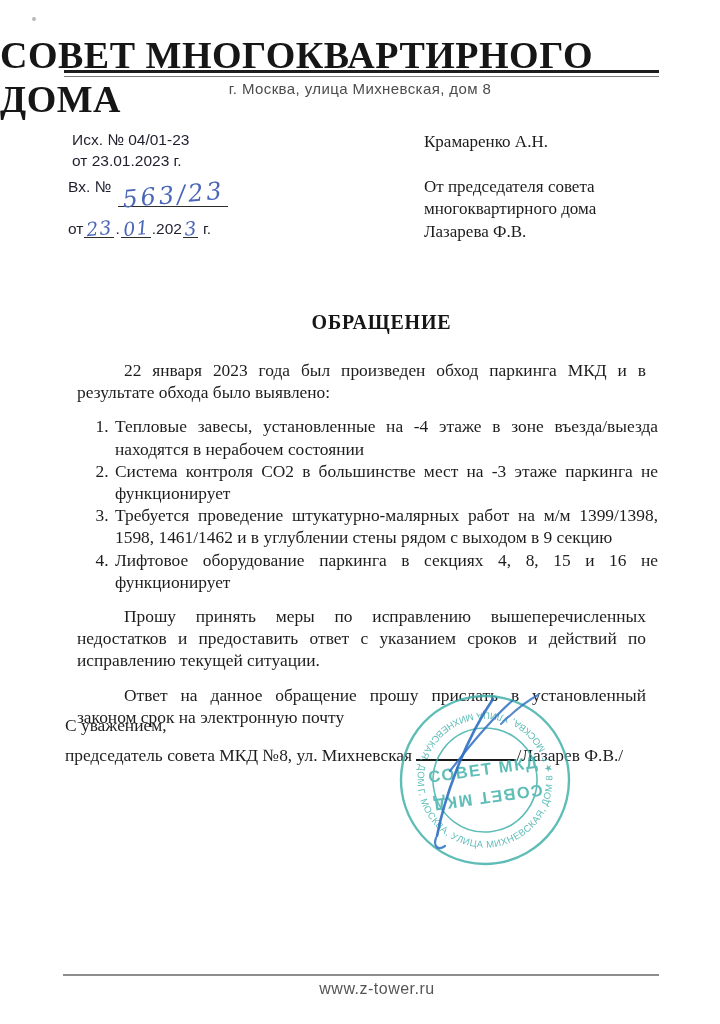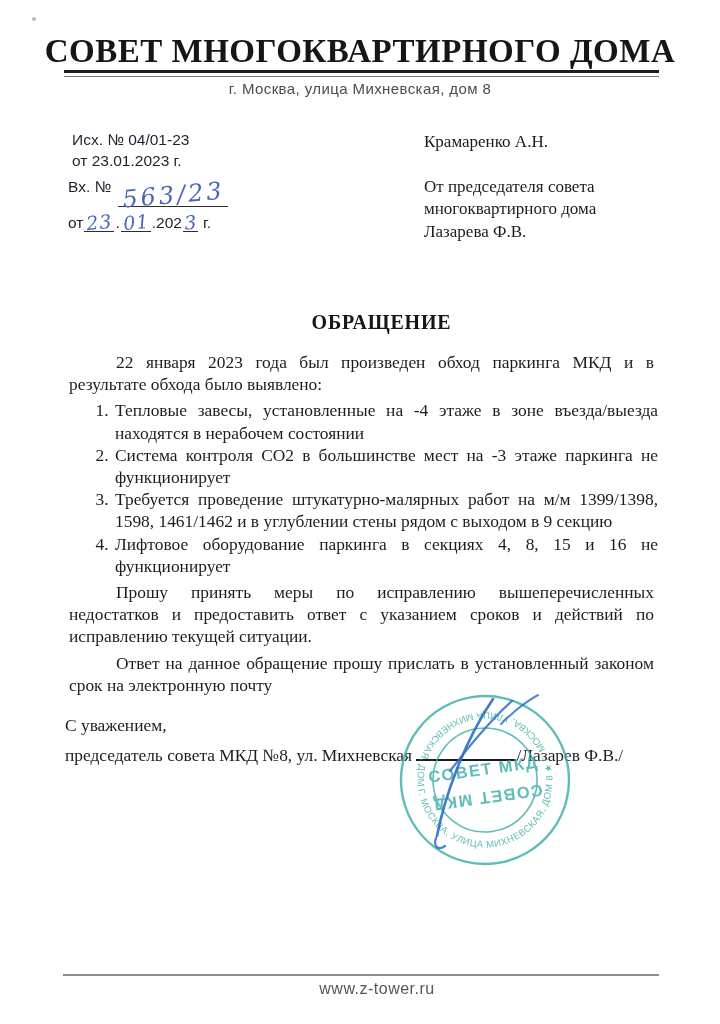--- a/index.html
+++ b/index.html
@@ -8,21 +8,21 @@
     position:relative; width:720px; height:1024px; margin:0 auto;
     background:#ffffff; overflow:hidden;
     font-family:"Liberation Serif", serif; color:#1e1e1e;
   }
   .speck { position:absolute; left:32px; top:17px; width:4px; height:4px;
     background:#b9b9b9; border-radius:50%; }
 
   
   .org-title {
     position:absolute; top:33px; left:0; width:100%;
-    text-align:center; font-weight:bold; font-size:33px; letter-spacing:0.5px;
+    text-align:left; font-weight:bold; font-size:38px; letter-spacing:0.5px;
     color:#161616; font-family:"Liberation Serif", serif;
   }
   .rule-thick { position:absolute; top:70px; left:64px; width:595px; height:3px; background:#1d1d1d; }
   .rule-thin  { position:absolute; top:76px; left:64px; width:595px; height:1px; background:#7a7a7a; }
   .header-address {
     position:absolute; top:80px; left:0; width:100%; text-align:center;
     font-family:"Liberation Sans", sans-serif; font-size:15px; color:#4c4c4c;
     letter-spacing:0.4px;
   }
 
@@ -41,38 +41,38 @@
   .hw {
     display:inline-block; font-family:"DejaVu Serif", serif; font-style:italic;
     color:#4a66b8; white-space:nowrap;
   }
   .hw-number-box { width:110px; margin-left:7px; }
   .hw-number { font-size:24px; letter-spacing:3px; transform:rotate(-5deg) translateY(3px); }
   .hw-dd { width:30px; margin:0 1px; }
   .hw-mm { width:30px; margin:0 1px; }
   .hw-y  { width:15px; margin:0 1px; }
   .hw-sm { font-size:19px; transform:rotate(-6deg) translateY(2px); letter-spacing:1px; }
-  .in-date { margin-top:2px; display:flex; align-items:flex-end; }
+  .in-date { margin-top:8px; display:flex; align-items:flex-end; }
 
   .addressee {
     position:absolute; left:424px; top:131px; width:240px;
     font-size:17px; line-height:22.5px; color:#1b1b1b;
   }
   .addressee .gap { height:22px; }
 
   
   .doc-title {
     position:absolute; top:311px; left:0; width:100%; text-align:center;
     font-weight:bold; font-size:20px; letter-spacing:0.8px; color:#161616;padding-left:43px;
   }
   .body-text {
     position:absolute; left:65px; top:347px; width:593px;
     font-size:17.4px; line-height:22.2px; text-align:justify; color:#1d1d1d;
   }
-  .body-text p { text-indent:47px; margin:4px; }
+  .body-text p { text-indent:47px; margin:12px; }
   .body-text ol { margin:0; padding-left:48px; }
   .body-text li { text-align:justify; padding-left:2px; }
 
   
   .sig-block {
     position:absolute; left:65px; top:713px; width:600px;
     font-size:17.4px; line-height:24px; color:#1d1d1d;
   }
   .sig-row { margin-top:6px; white-space:nowrap; }
   .sig-underline { display:inline-block; width:100px; border-bottom:2px solid #1b1b1b; height:13px; }

